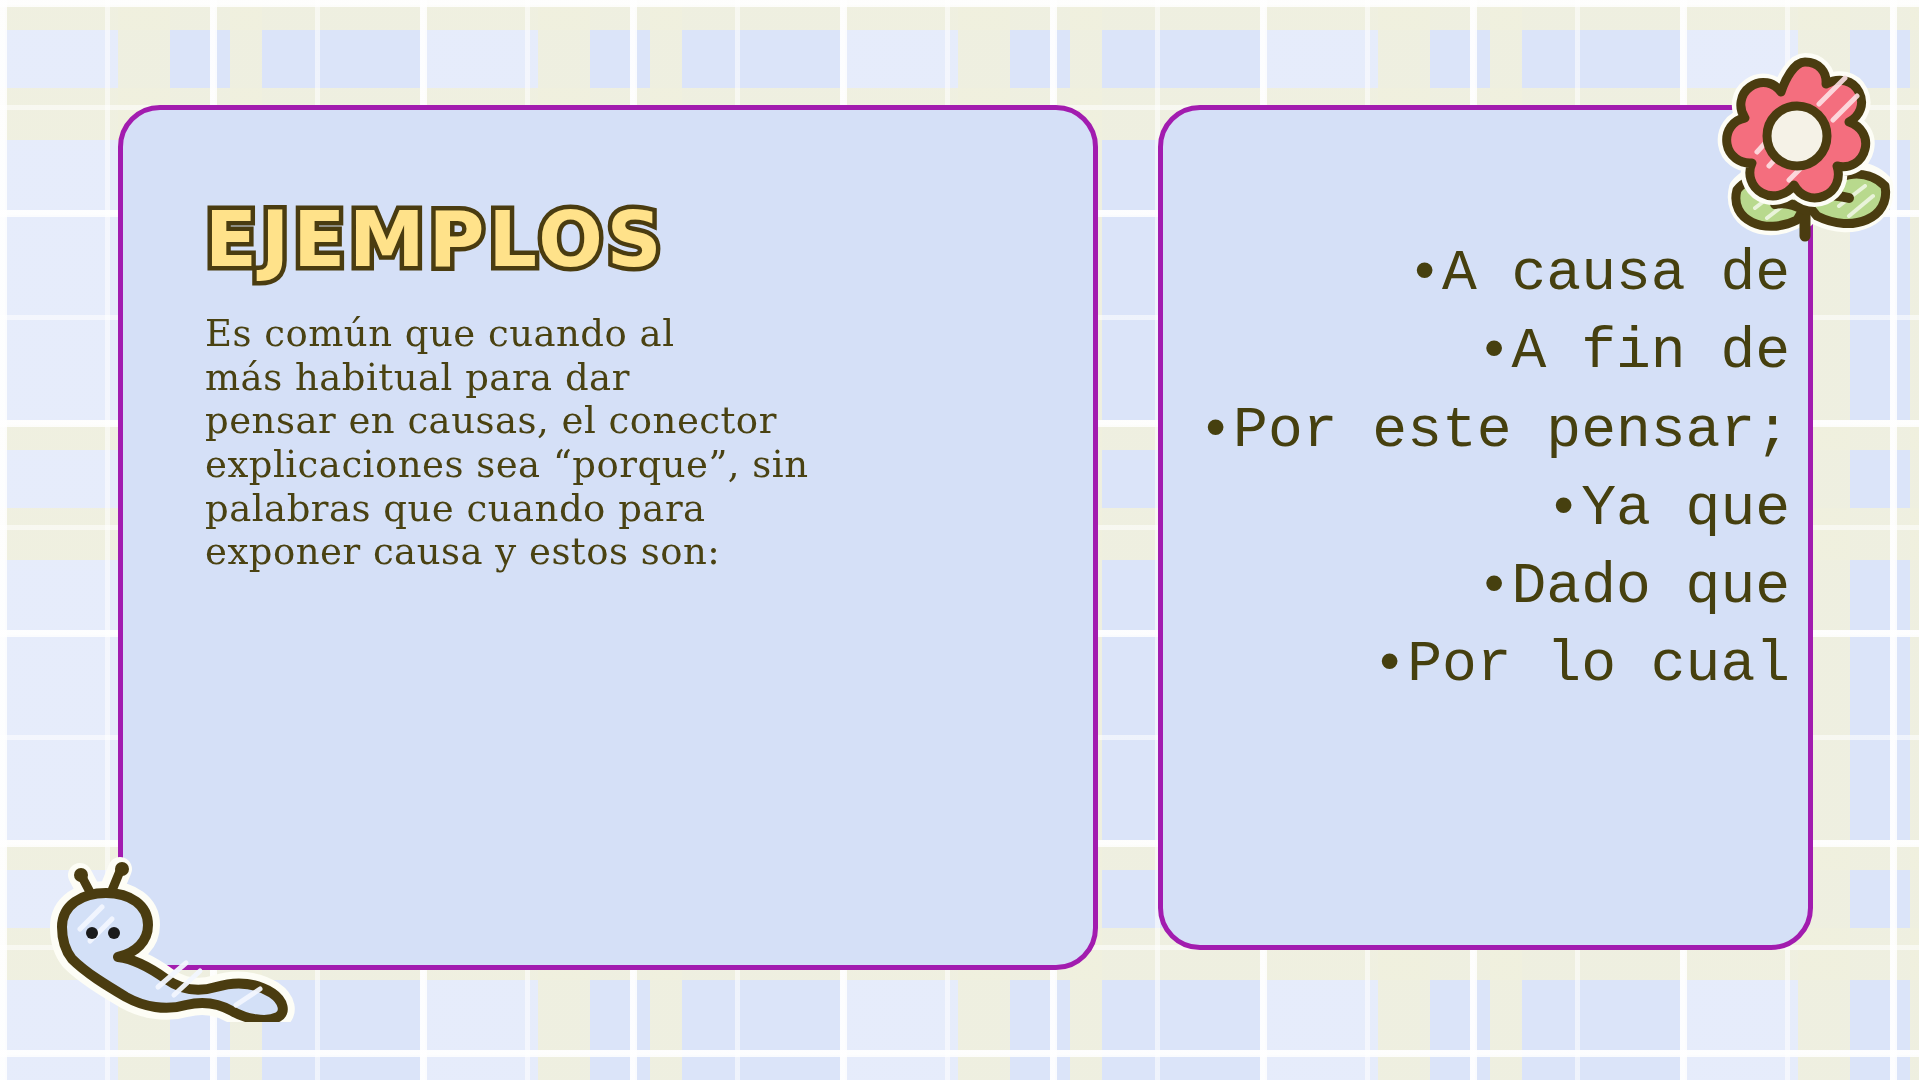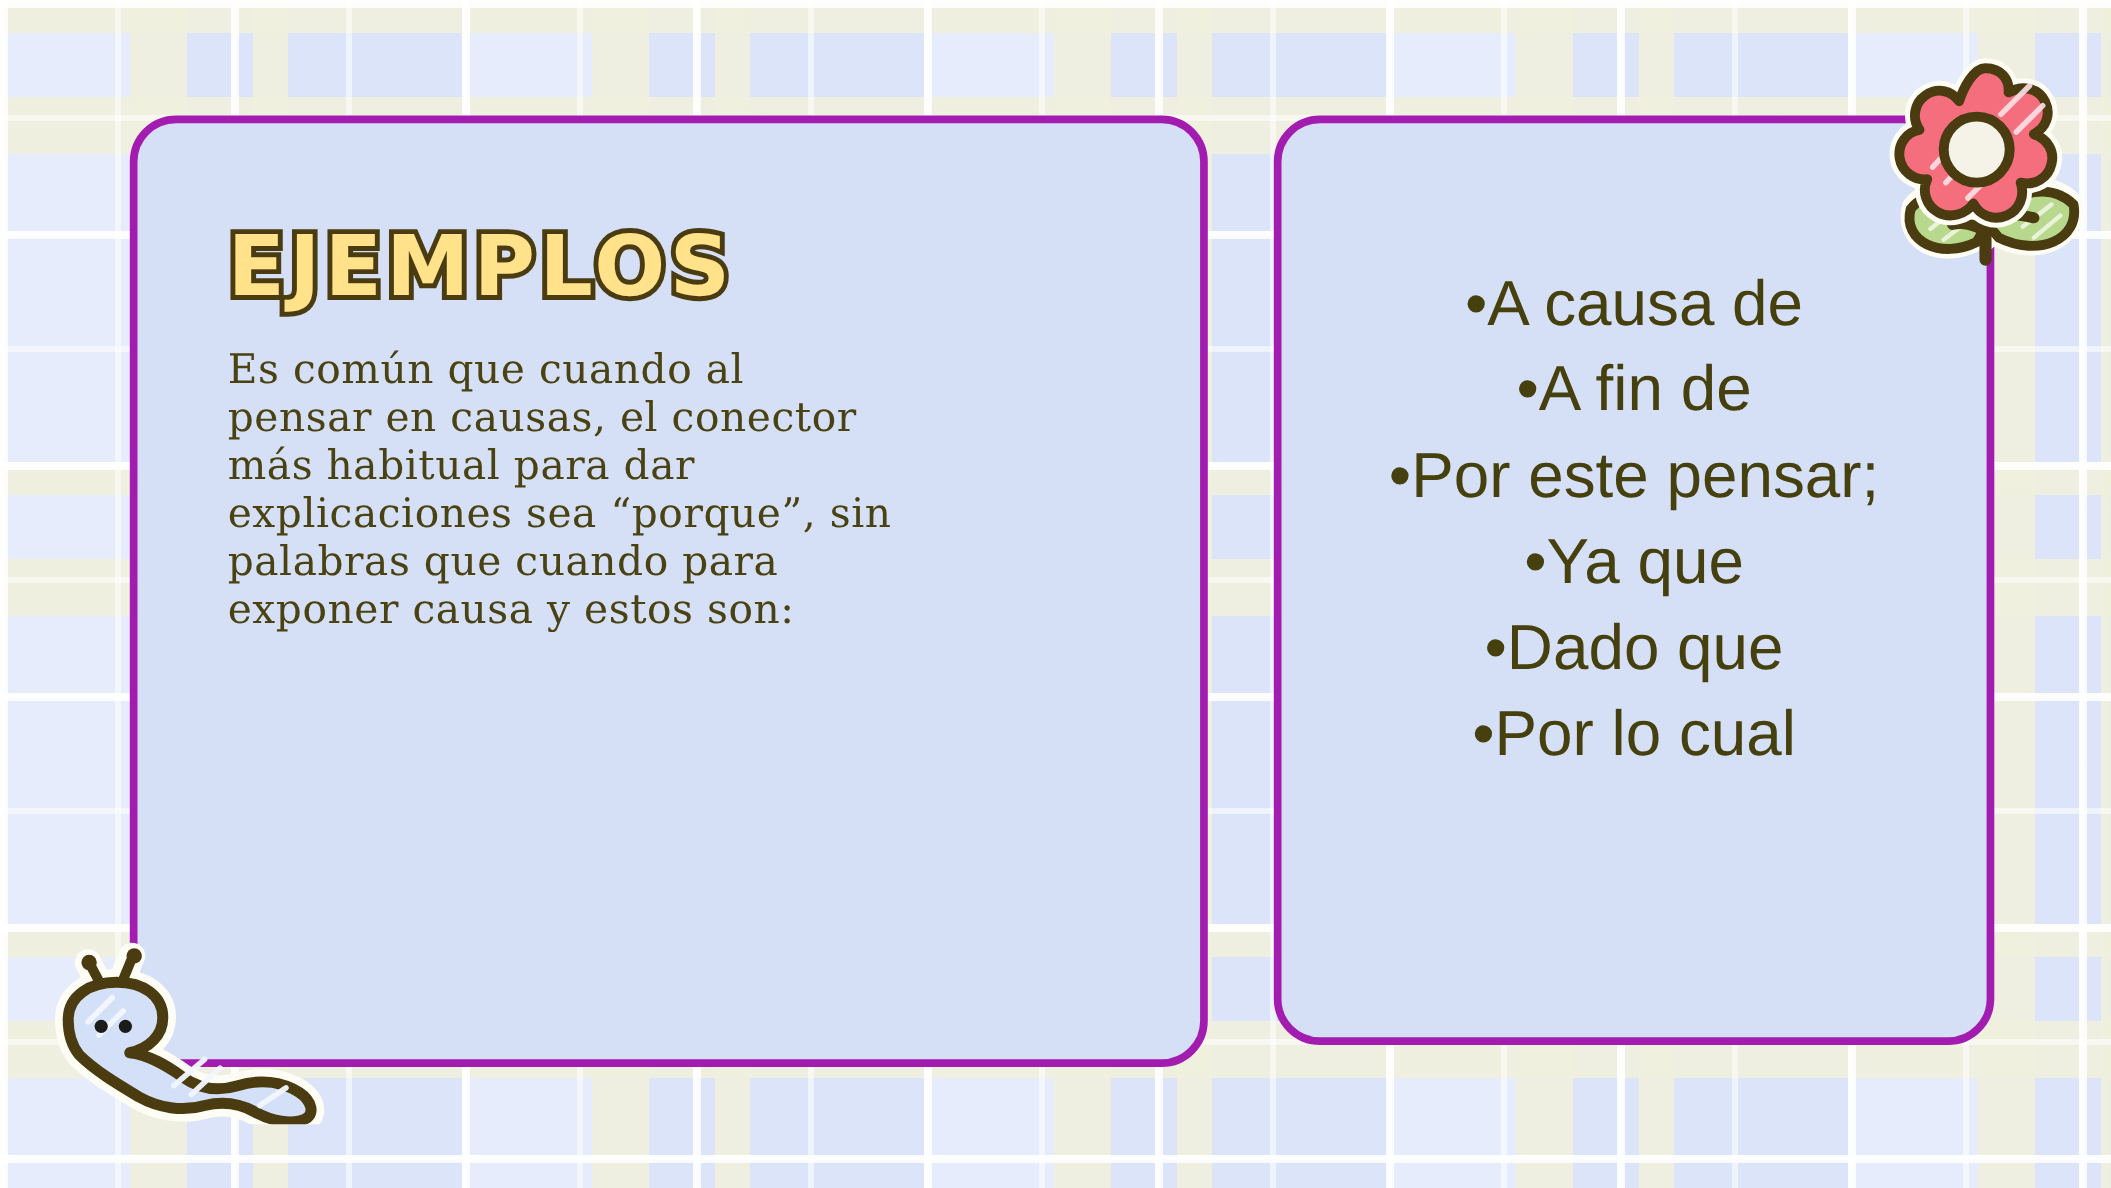--- a/index.html
+++ b/index.html
@@ -91,21 +91,21 @@
         rgba(255,255,255,0) 5px, rgba(255,255,255,0) 105px),
       repeating-linear-gradient(to bottom,
         rgba(255,255,255,0.55) 0px, rgba(255,255,255,0.55) 5px,
         rgba(255,255,255,0) 5px, rgba(255,255,255,0) 105px);
   }
 
   
   .card {
     position: absolute;
     background: #d5e0f7;
-    border: 7px solid #a21caf;
+    border: 5px solid #a21caf;
     border-radius: 42px;
     box-sizing: border-box;
   }
   .card-left {
     left: 118px;
     top: 105px;
     width: 980px;
     height: 865px;
   }
   .card-right {
@@ -150,25 +150,26 @@
     position: absolute;
     left: 18px;
     right: 18px;
     top: 125px;
     margin: 0;
     padding: 0;
     list-style: none;
     text-align: center;
   }
   .bullet-list li {
-    font-family: Liberation Sans, sans-serif;
+    font-family: Liberation Mono, monospace;
     font-size: 58px;
     line-height: 1.35;
     color: #46400f;
     white-space: nowrap;
+    text-align: right;
   }
   .bullet-list li .dot { letter-spacing: 0; }
 
   
   .deco {
     position: absolute;
     pointer-events: none;
   }
   .flower { right: 6px; top: 48px; width: 220px; height: 200px; }
   .worm   { left: 40px; bottom: 58px; width: 260px; height: 175px; }
@@ -184,22 +185,22 @@
     <div class="plaid-h-wide"></div>
     <div class="plaid-lines"></div>
     <div class="plaid-lines2"></div>
   </div>
 
   <div class="card card-left">
     <div class="left-inner">
       <h1 class="title">EJEMPLOS</h1>
       <p class="body-text">
         <span class="ln">Es común que cuando al</span>
+        <span class="ln">más habitual para dar</span>
         <span class="ln">pensar en causas, el conector</span>
-        <span class="ln">más habitual para dar</span>
         <span class="ln">explicaciones sea “porque”, sin</span>
         <span class="ln">palabras que cuando para</span>
         <span class="ln">exponer causa y estos son:</span>
       </p>
     </div>
   </div>
 
   <div class="card card-right">
     <ul class="bullet-list">
       <li><span class="dot">•</span><span>A causa de</span></li>

